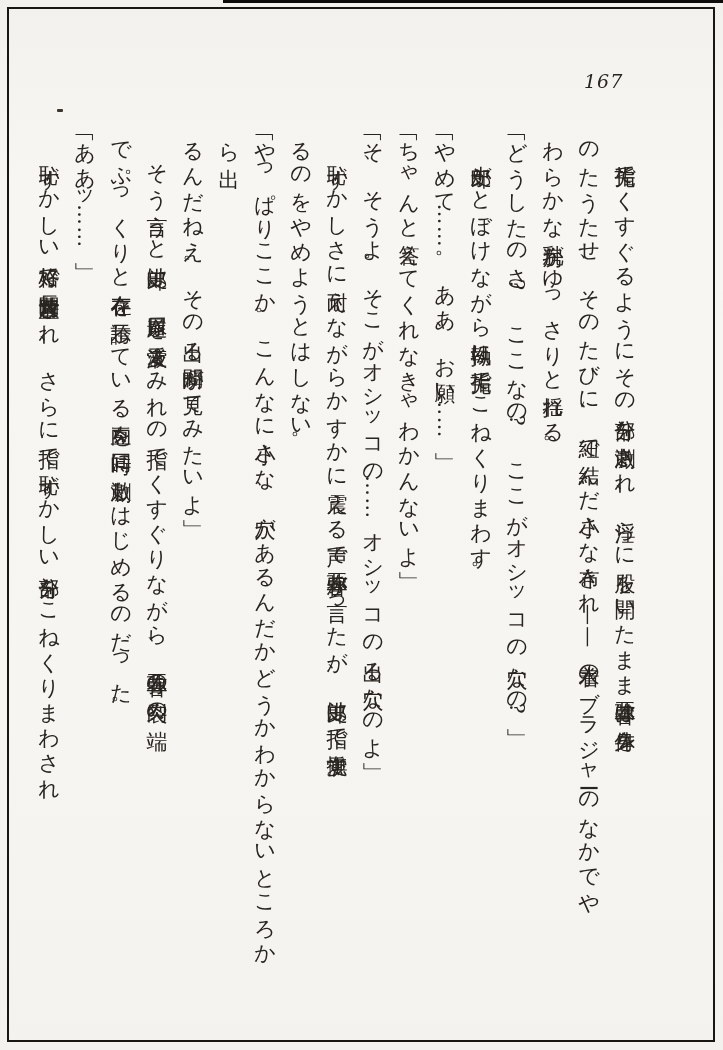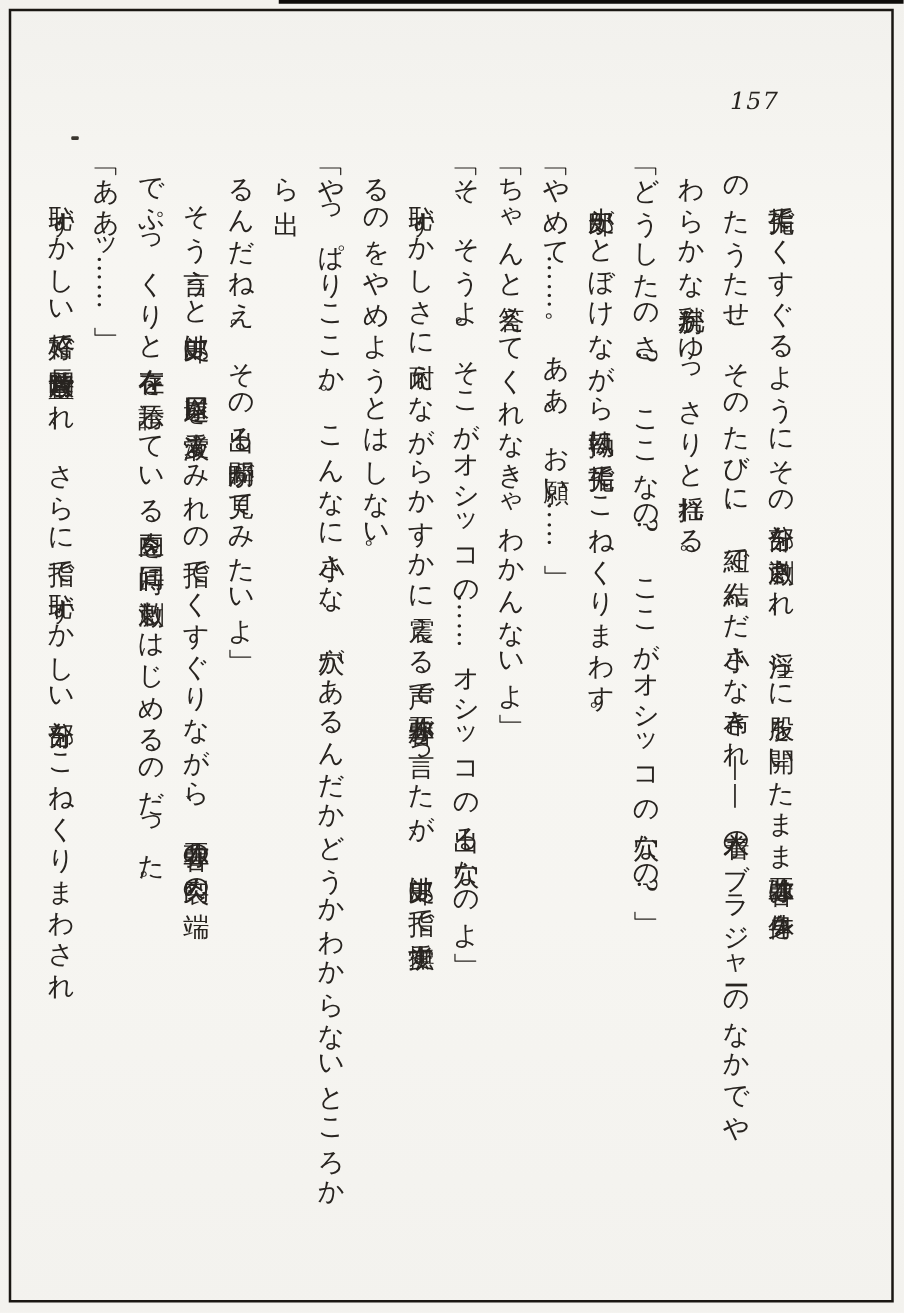--- a/index.html
+++ b/index.html
@@ -79,21 +79,21 @@
   }
 </style>
 </head>
 <body>
 
 <div class="paper-shade"></div>
 <div class="scan-bar"></div>
 <div class="frame"></div>
 <div class="speck"></div>
 
-<div class="page-number">157</div>
+<div class="page-number">167</div>
 
 <div class="text-block">
     <div class="line indent">指先でくすぐるようにその部分を刺激され、淫らに股を開いたまま亜弥香は身体を</div>
     <div class="line">のたうたせ、そのたびに、紐で結んだ小さな布きれ——水着のブラジャーのなかでや</div>
     <div class="line">わらかな乳房がゆっさりと揺れる。</div>
     <div class="line">「どうしたのさ?　ここなの?　ここがオシッコの穴なの?」</div>
     <div class="line indent">史郎がとぼけながら執拗に指先でこねくりまわす。</div>
     <div class="line">「やめて……。ああ、お願い……」</div>
     <div class="line">「ちゃんと答えてくれなきゃわかんないよ」</div>
     <div class="line">「そ、そうよ。そこがオシッコの……オシッコの出る穴なのよ」</div>

